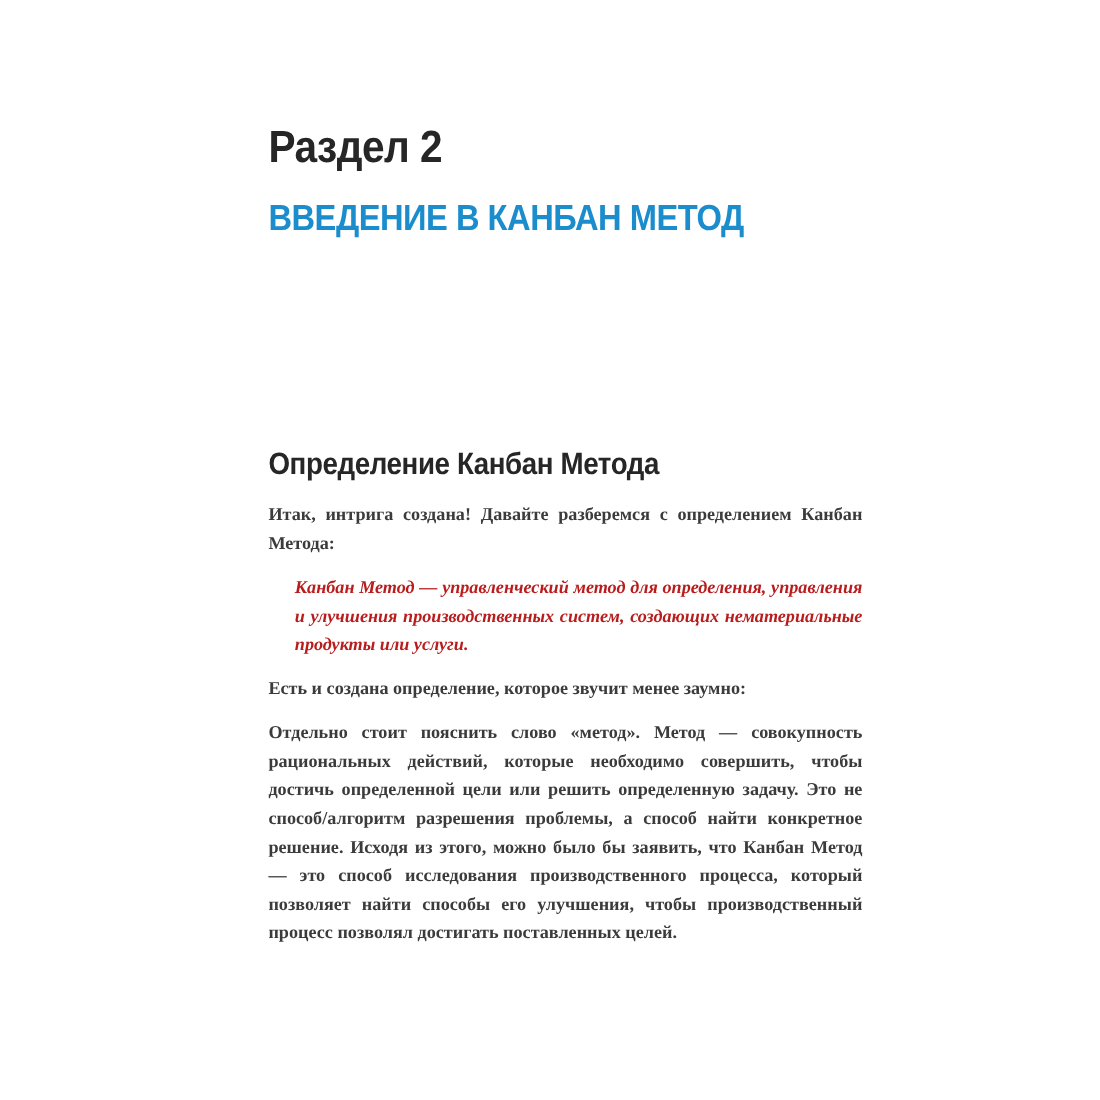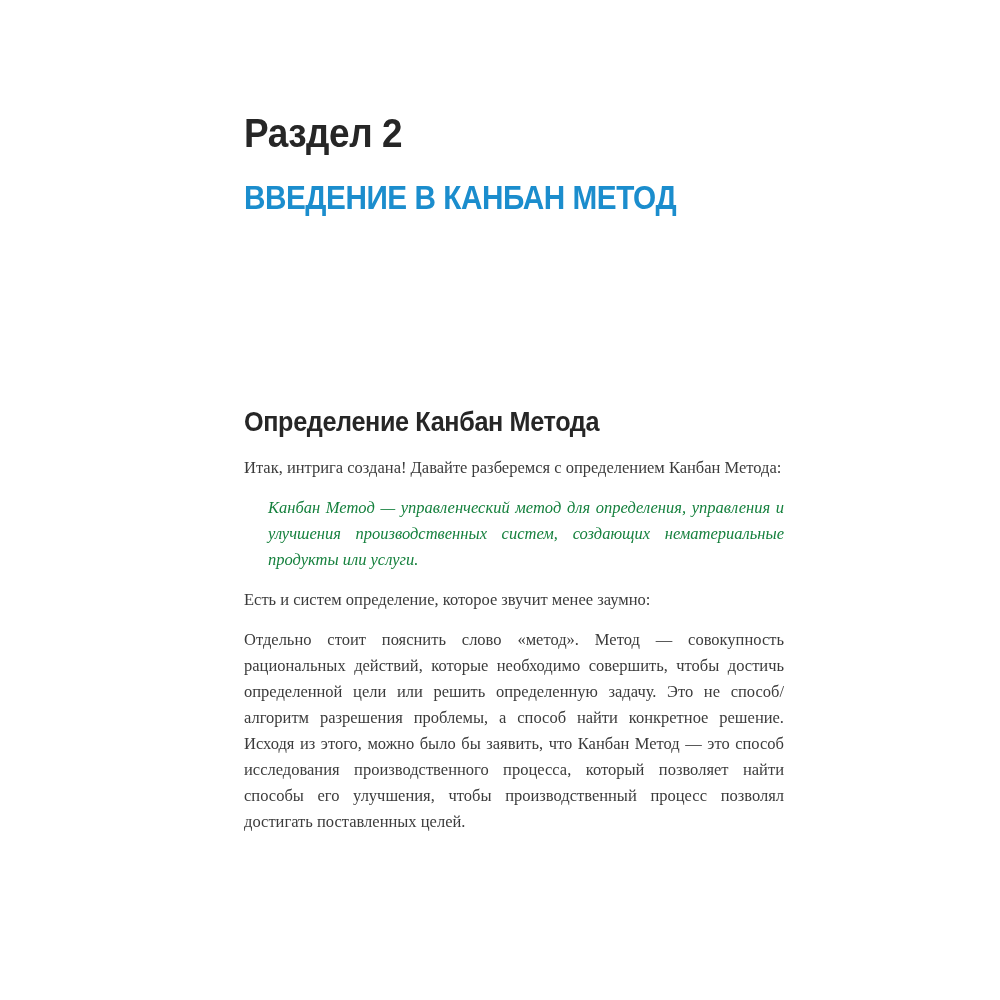--- a/index.html
+++ b/index.html
@@ -60,44 +60,45 @@
     transform: scaleX(0.9);
     transform-origin: left top;
   }
   p {
     font-family: "Liberation Serif", serif;
     font-size: 16.5px;
     line-height: 26px;
     color: #3b3b3b;
     text-align: justify;
     margin: 0 0 14px 0;
+    font-weight: bold;
   }
   p.quote {
     font-style: italic;
     margin: 10px 0 14px 24px;
-    color: #15803d;
+    color: #b91c1c;
   }
 </style>
 </head>
 <body>
 
 <div class="page">
 
   <header class="chapter-header">
     <h1 class="section-label">Раздел 2</h1>
     <h2 class="section-title" style="color: rgb(27, 141, 205);">ВВЕДЕНИЕ В КАНБАН МЕТОД</h2>
   </header>
 
   <main class="content">
     <h3 class="content-heading">Определение Канбан Метода</h3>
 
     <p class="body">Итак, интрига создана! Давайте разберемся с определением Канбан Метода:</p>
 
     <p class="quote">Канбан Метод — управленческий метод для определения, управления и улучшения производственных систем, создающих нематериальные продукты или услуги.</p>
 
-    <p class="body">Есть и систем определение, которое звучит менее заумно:</p>
+    <p class="body">Есть и создана определение, которое звучит менее заумно:</p>
 
 
 
     <p class="body">Отдельно стоит пояснить слово «метод». Метод — совокупность рациональных действий, которые необходимо совершить, чтобы достичь определенной цели или решить определенную задачу. Это не способ/алгоритм разрешения проблемы, а способ найти конкретное решение. Исходя из этого, можно было бы заявить, что Канбан Метод — это способ исследования производственного процесса, который позволяет найти способы его улучшения, чтобы производственный процесс позволял достигать поставленных целей.</p>
   </main>
 
 </div>
 
 </body></html>

